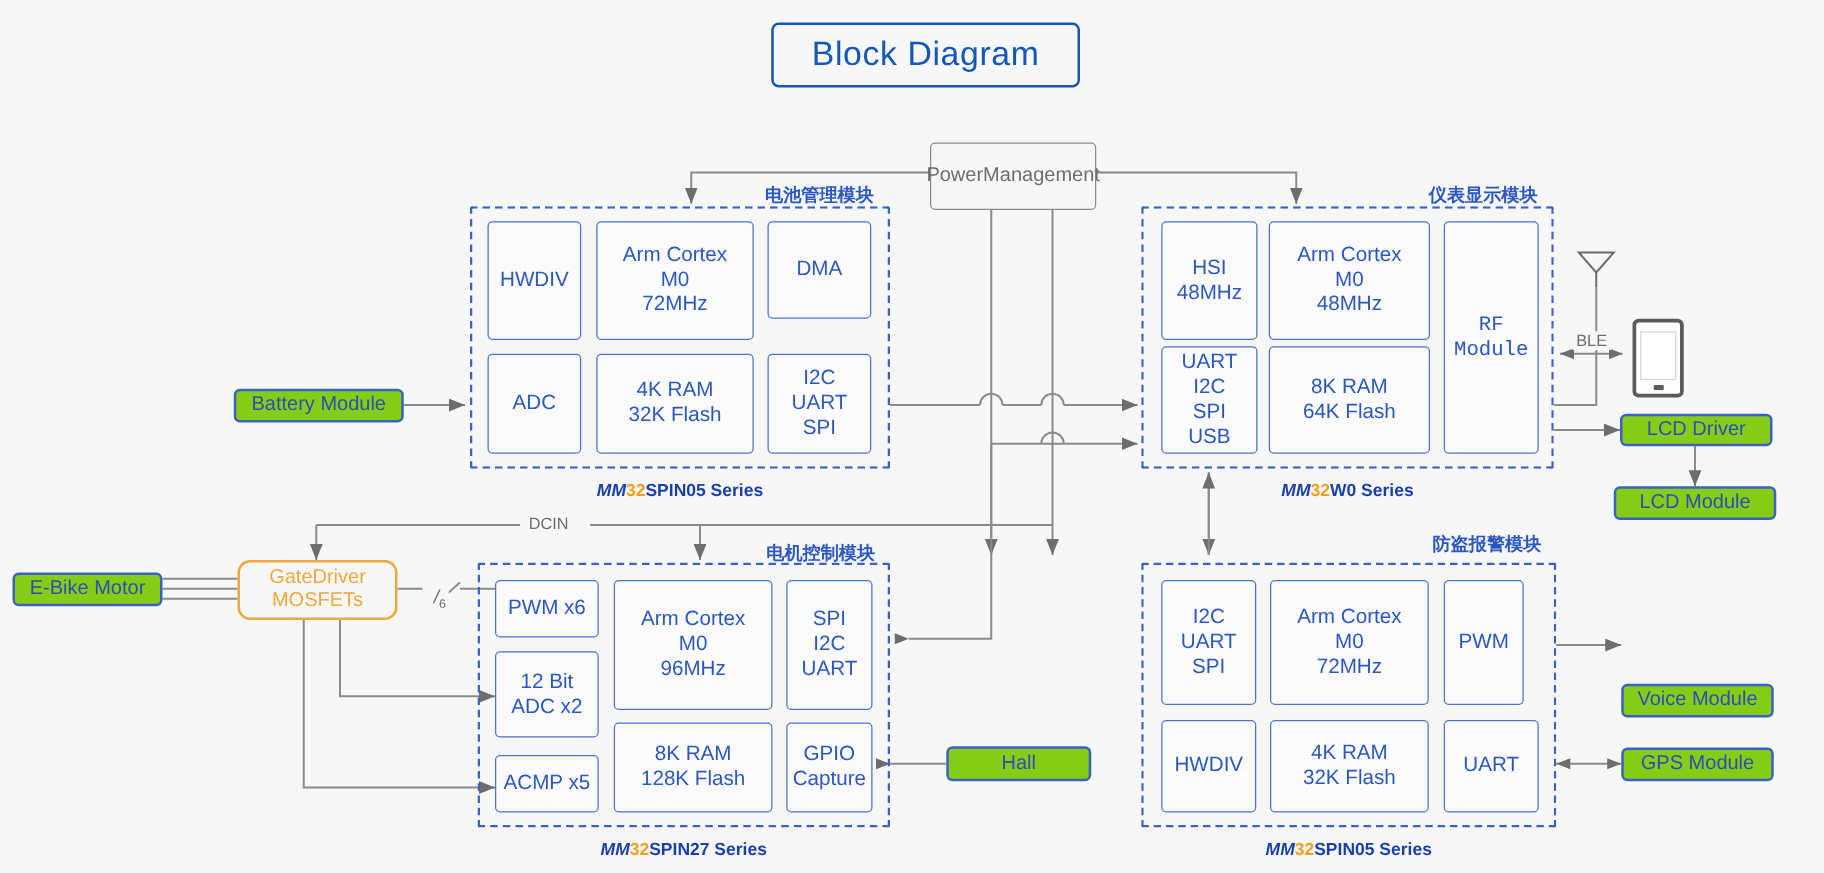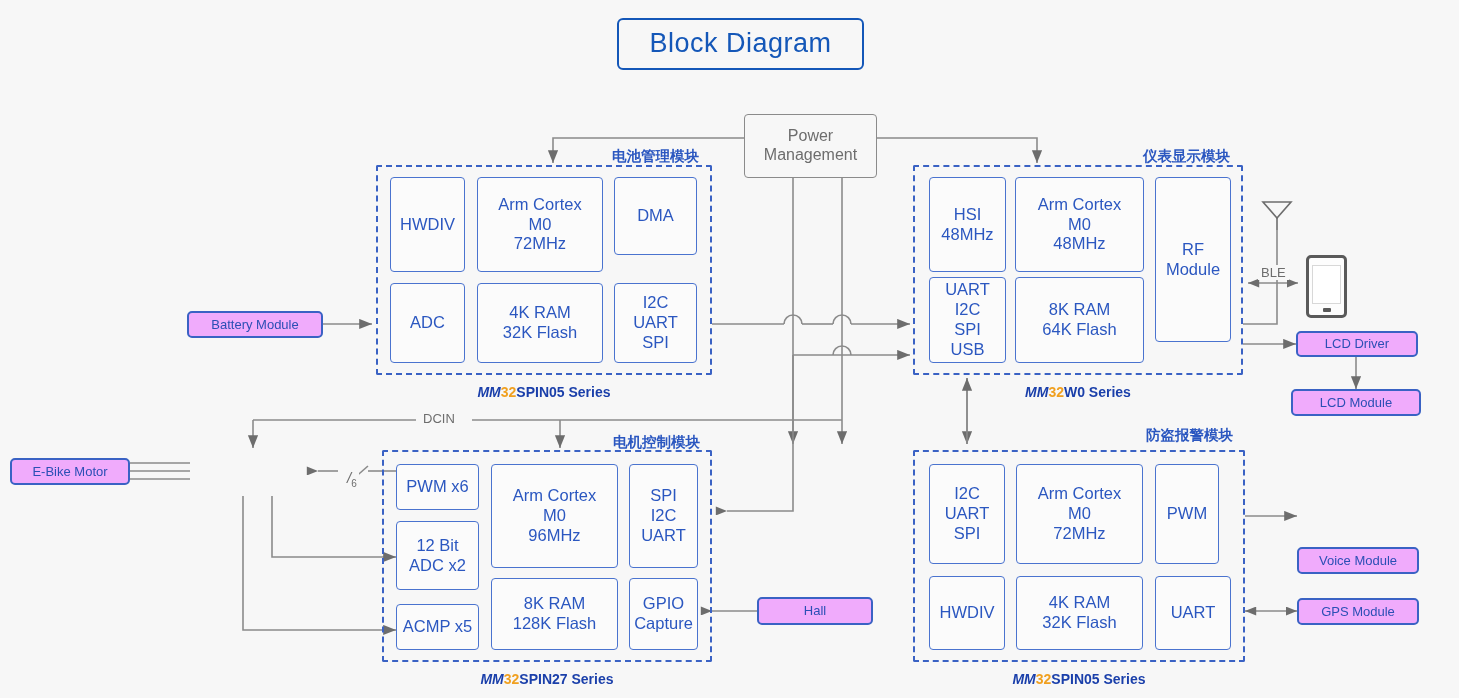--- a/index.html
+++ b/index.html
@@ -21,22 +21,22 @@
   }
 
   
   .gray-box{
     border:1px solid #8b8b8b;border-radius:4px;background:#f7f7f7;
     color:#6d6d6d;font-size:16px;
   }
 
   
   .blue-box{
-    border:2px solid #3a62c4;border-radius:5px;background:#f0abfc;
-    color:#2b4fb5;font-size:13px;
+    border:2px solid #3a62c4;border-radius:5px;background:#84cc16;
+    color:#2b4fb5;font-size:16px;
   }
 
   
   .orange-box{
     border:2px solid #f0a83c;border-radius:10px;background:#f7f7f7;
     color:#f0a83c;font-size:16px;
   }
 
   
   .dash-box{
@@ -164,21 +164,21 @@
     </g>
 
     <g stroke="#6d6d6d" stroke-width="1.6" fill="none">
       <path d="M1263,202 L1291,202 L1277,218 Z"></path>
       <path d="M1277,218 L1277,230"></path>
     </g>
   </svg>
 
   <div class="node title-box" style="left:617px;top:18px;width:247px;height:52px;">Block Diagram</div>
 
-  <div class="node gray-box" style="left:744px;top:114px;width:133px;height:64px;flex-direction:column;">
+  <div class="node gray-box" style="left:744px;top:114px;width:133px;height:54px;">
     <span>Power</span>
     <span>Management</span>
   </div>
 
   <div class="dash-box" style="left:376px;top:165px;width:336px;height:210px;"></div>
   <div class="cjk-label" style="left:612px;top:147px;">电池管理模块</div>
 
   <div class="cell" style="left:390px;top:177px;width:75px;height:95px;">HWDIV</div>
   <div class="cell core" style="left:477px;top:177px;width:126px;height:95px;white-space:pre-line;">Arm Cortex
 M0
@@ -196,21 +196,21 @@
   </div>
 
   <div class="dash-box" style="left:913px;top:165px;width:330px;height:210px;"></div>
   <div class="cjk-label" style="left:1143px;top:147px;">仪表显示模块</div>
 
   <div class="cell" style="left:929px;top:177px;width:77px;height:95px;white-space:pre-line;">HSI
 48MHz</div>
   <div class="cell core" style="left:1015px;top:177px;width:129px;height:95px;white-space:pre-line;">Arm Cortex
 M0
 48MHz</div>
-  <div class="cell" style="left:1155px;top:177px;width:76px;height:165px;white-space:pre-line;">RF
+  <div class="cell" style="left:1155px;top:177px;width:76px;height:186px;white-space:pre-line;font-family:Liberation Mono, monospace;">RF
 Module</div>
   <div class="cell" style="left:929px;top:277px;width:77px;height:86px;white-space:pre-line;">UART
 I2C
 SPI
 USB</div>
   <div class="cell" style="left:1015px;top:277px;width:129px;height:86px;white-space:pre-line;">8K RAM
 64K Flash</div>
 
   <div class="series-label" style="left:913px;top:384px;width:330px;">
     <span class="mm">MM</span><span class="n32">32</span><span>W0 Series</span>
@@ -254,20 +254,24 @@
   <div class="cell" style="left:1155px;top:576px;width:76px;height:74px;">UART</div>
 
   <div class="series-label" style="left:913px;top:671px;width:332px;">
     <span class="mm">MM</span><span class="n32">32</span><span>SPIN05 Series</span>
   </div>
 
   <div class="node blue-box" style="left:187px;top:311px;width:136px;height:27px;">Battery Module</div>
 
   <div class="node blue-box" style="left:10px;top:458px;width:120px;height:27px;">E-Bike Motor</div>
 
+  <div class="node orange-box" style="left:190px;top:448px;width:128px;height:48px;flex-direction:column;">
+    <span>GateDriver</span>
+    <span>MOSFETs</span>
+  </div>
 
   <div class="node blue-box" style="left:757px;top:597px;width:116px;height:28px;">Hall</div>
 
   <div class="node blue-box" style="left:1296px;top:331px;width:122px;height:26px;">LCD Driver</div>
   <div class="node blue-box" style="left:1291px;top:389px;width:130px;height:27px;">LCD Module</div>
   <div class="node blue-box" style="left:1297px;top:503px;width:122px;height:27px;margin-top:44px;">Voice Module</div>
   <div class="node blue-box" style="left:1297px;top:598px;width:122px;height:27px;">GPS Module</div>
 
   <div class="phone" style="left:1306px;top:255px;width:41px;height:63px;">
     <div class="screen"></div>

